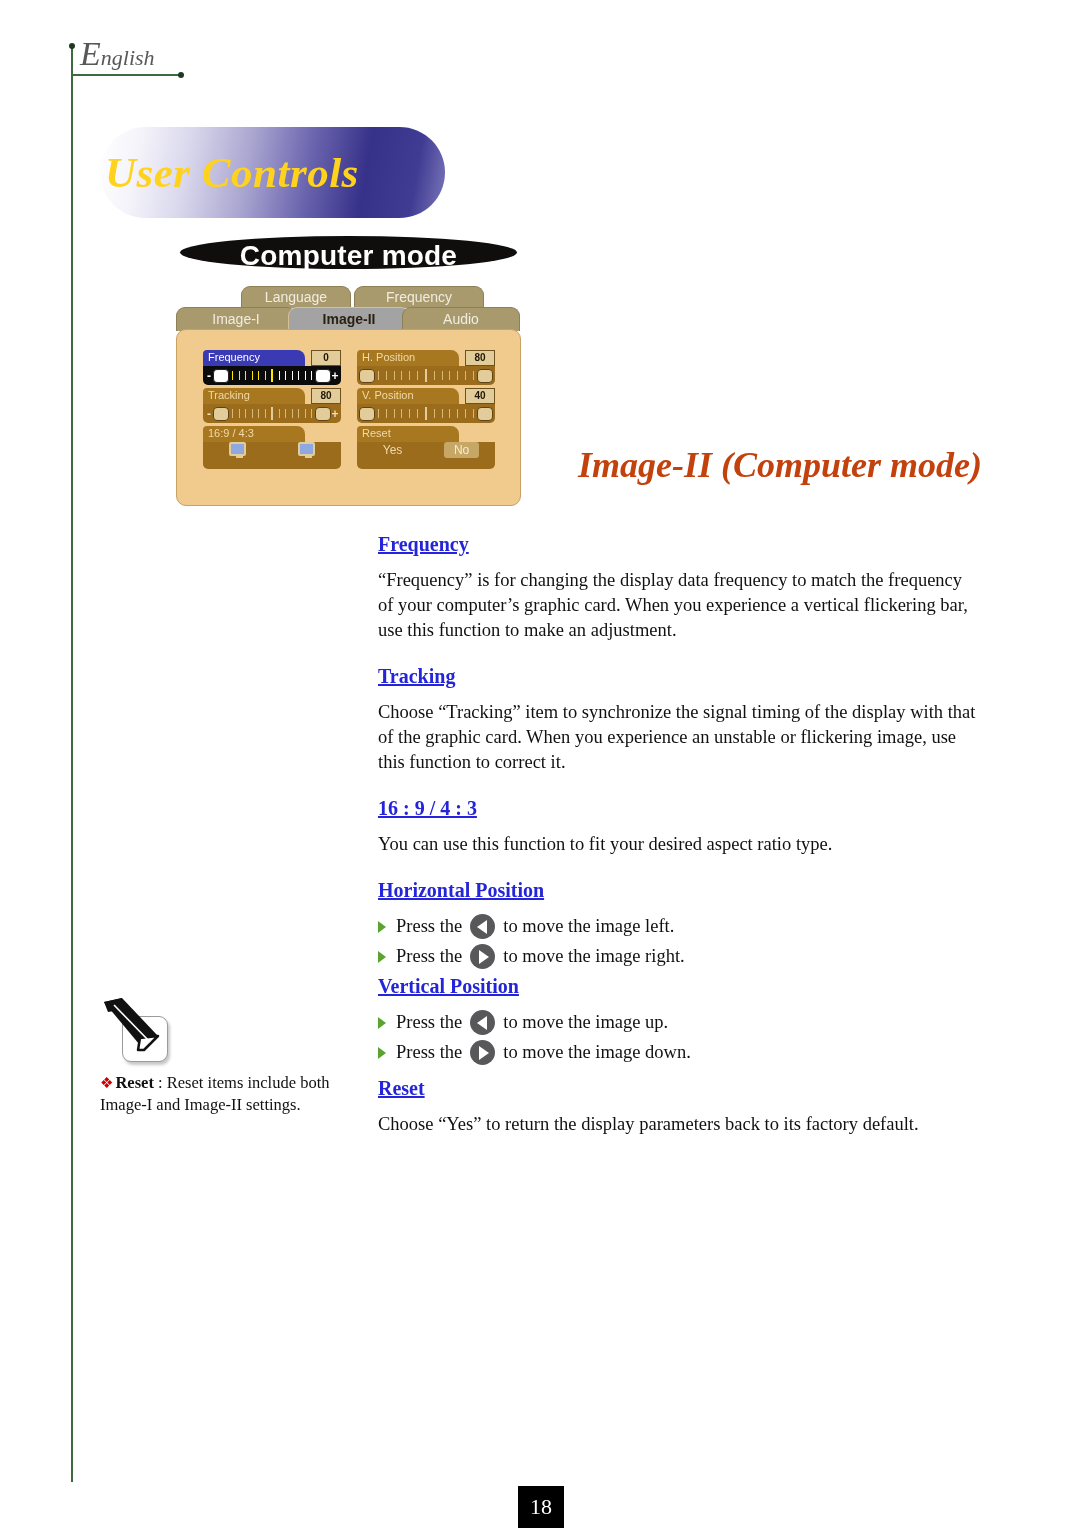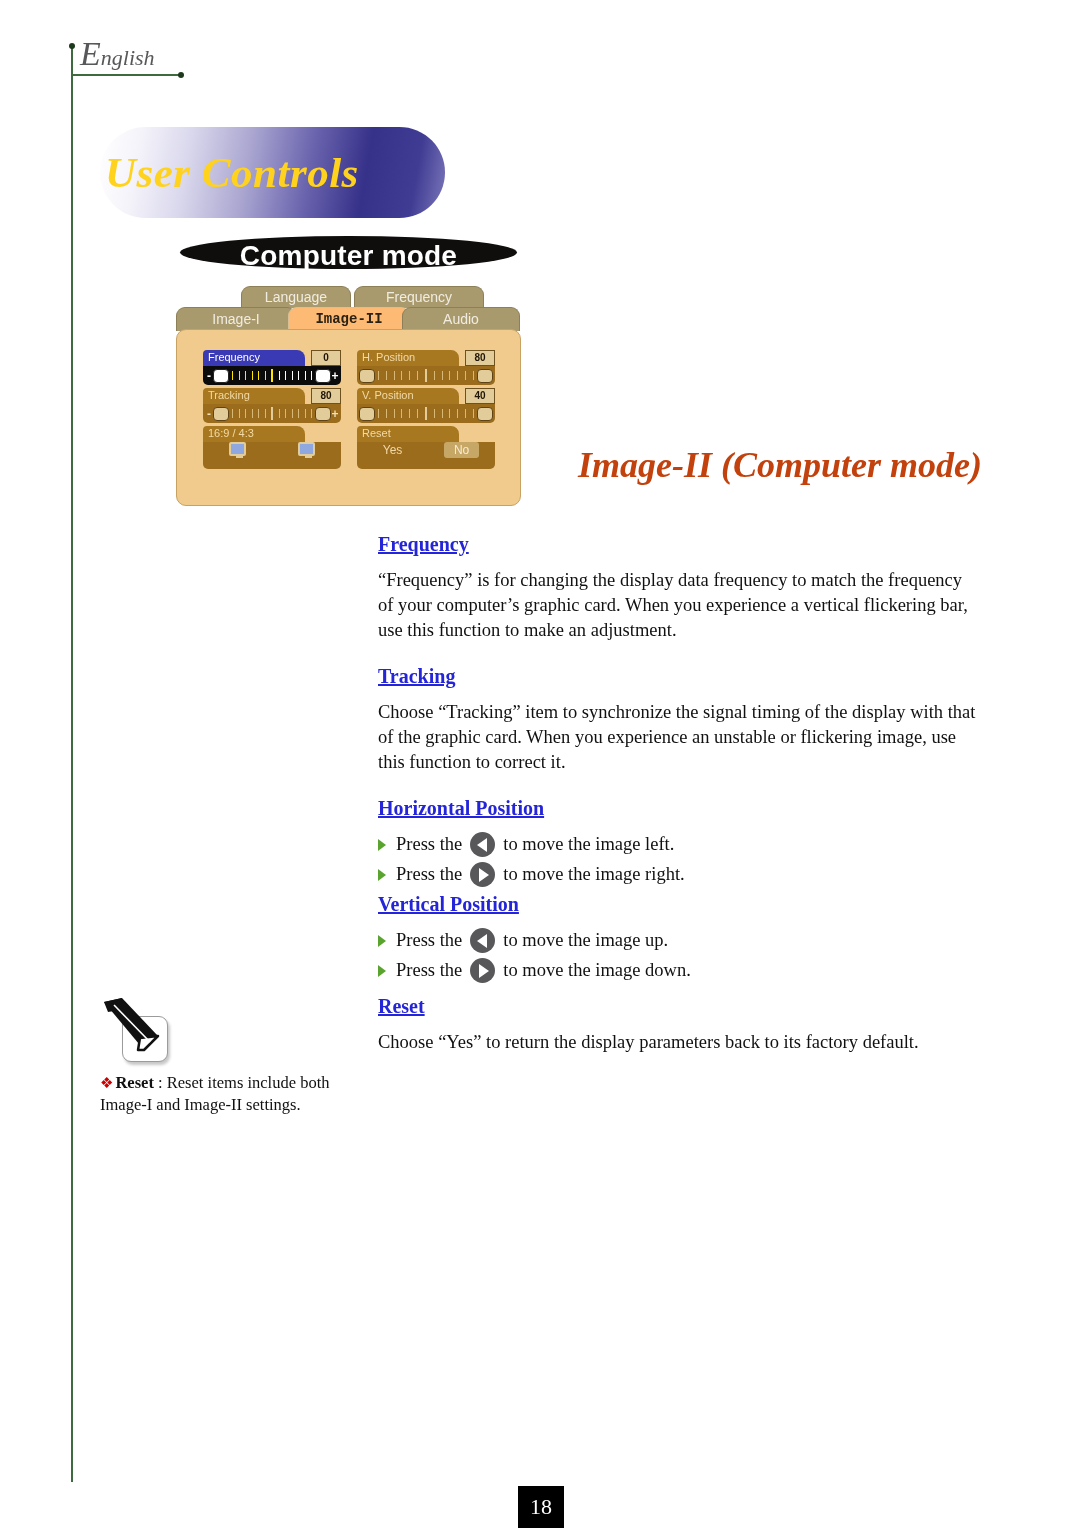--- a/index.html
+++ b/index.html
@@ -139,23 +139,22 @@
     line-height: 21px;
     white-space: nowrap;
   }
   .tab-language   { left: 5px;   top: 0px; width: 110px; }
   .tab-management { left: 118px; top: 0px; width: 130px; }
 
   .osd-tabrow-bottom { position: absolute; left: 0; top: 21px; width: 345px; height: 24px; }
   .tab-image1 { left: 0px;   top: 0px; width: 120px; height: 24px; line-height: 23px; }
   .tab-image2 {
     left: 112px; top: 0px; width: 122px; height: 24px; line-height: 23px;
-    background: #fdba74; color: #2b2113; font-weight: bold;
+    background: #a3a3a3; color: #2b2113; font-weight: bold;
     border-color: #d9bf94;
-    font-family: Liberation Mono, monospace;
   }
   .tab-audio  { left: 226px; top: 0px; width: 118px; height: 24px; line-height: 23px; }
 
   .osd-body {
     position: absolute;
     left: 0px;
     top: 43px;
     width: 345px;
     height: 177px;
     background: #f0cb8d;
@@ -583,20 +582,24 @@
   <div class="sec-block">
     <h3 class="sec">Frequency</h3>
     <p class="body">“Frequency” is for changing the display data frequency to match the frequency of your computer’s graphic card. When you experience a vertical flickering bar, use this function to make an adjustment.</p>
   </div>
 
   <div class="sec-block">
     <h3 class="sec">Tracking</h3>
     <p class="body">Choose “Tracking” item to synchronize the signal timing of the display with that of the graphic card. When you experience an unstable or flickering image, use this function to correct it.</p>
   </div>
 
+  <div class="sec-block">
+    <h3 class="sec">16 : 9 / 4 : 3</h3>
+    <p class="body">You can use this function to fit your desired aspect ratio type.</p>
+  </div>
 
   <div class="sec-block">
     <h3 class="sec">Horizontal Position</h3>
     <div class="press-line">
       <span class="green-tri"></span>
       <span>Press the</span>
       <span class="arrow-btn left">
           <i class="gl"></i>
         </span>
       <span>to move the image left.</span>

